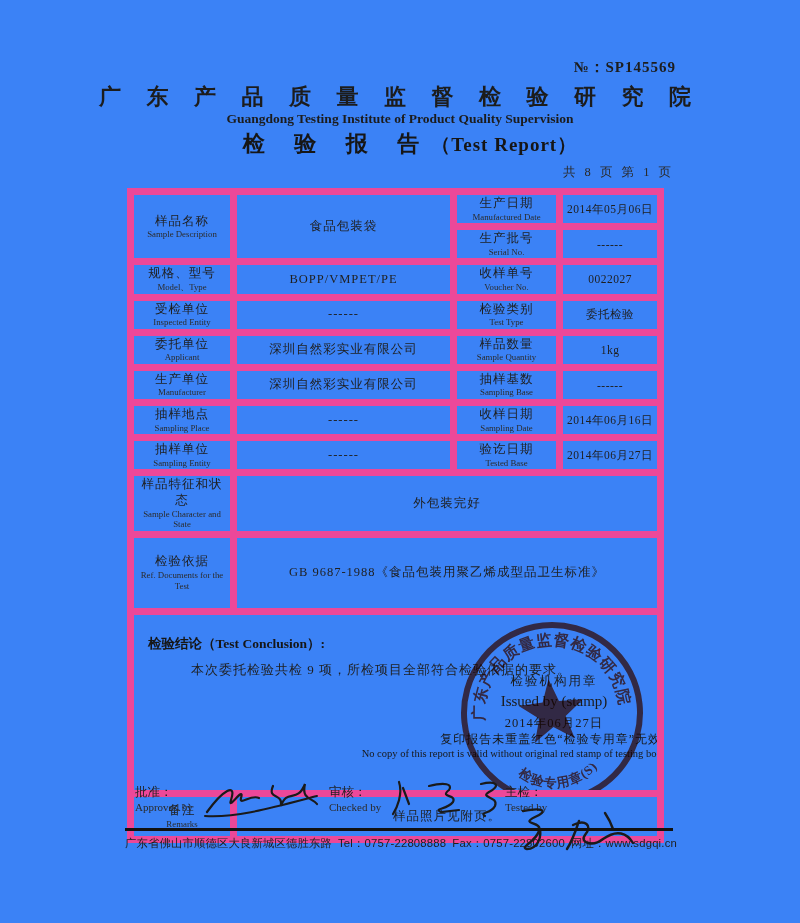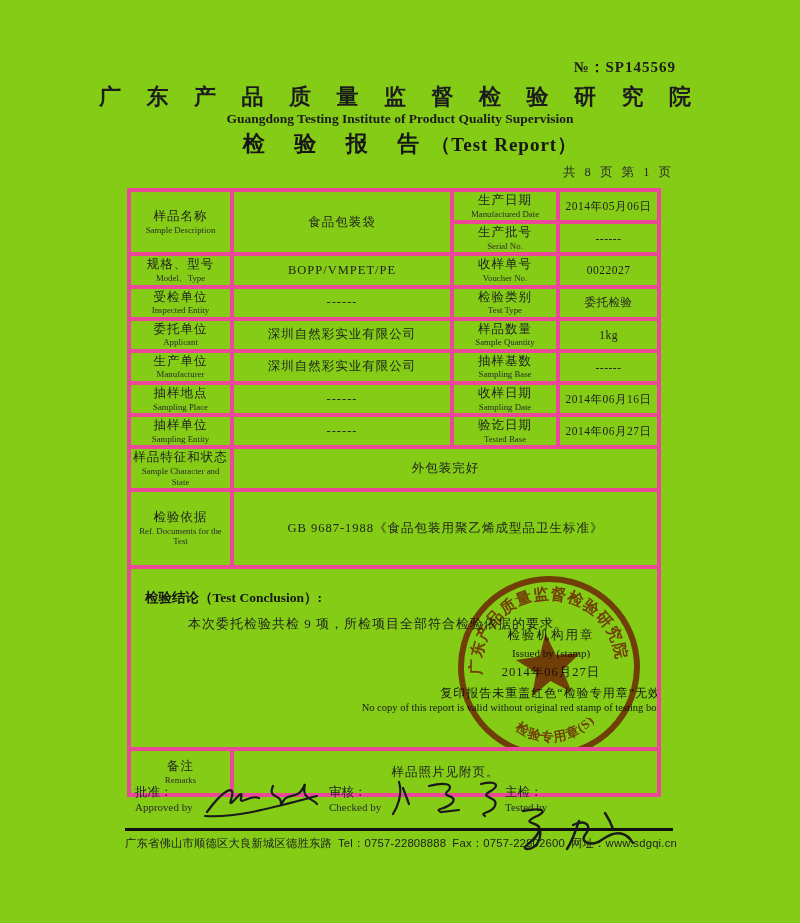--- a/index.html
+++ b/index.html
@@ -1,57 +1,57 @@
 <!DOCTYPE html>
 <html><head>
 <meta charset="utf-8">
 <style>
   * { margin:0; padding:0; box-sizing:border-box; }
   html,body { background:#ffffff; }
   body { font-family:"Liberation Serif","DejaVu Serif",serif; color:#222; }
-  .page { position:relative; width:800px; height:923px; background:#84cc16; overflow:hidden; }
+  .page { position:relative; width:800px; height:923px; background:#3b82f6; overflow:hidden; }
 
   
   .report-no { position:absolute; top:58px; left:0; width:676px; text-align:right;
                font-size:15px; font-weight:bold; letter-spacing:1px; color:#1d1d1d; }
   .inst-cn { position:absolute; top:82px; left:0; width:800px; text-align:center;
              font-size:22px; font-weight:bold; letter-spacing:10px; color:#1c1c1c; }
   .inst-en { position:absolute; top:111px; left:0; width:800px; text-align:center;
              font-size:13.5px; font-weight:bold; color:#1c1c1c; }
   .rpt-title { position:absolute; top:129px; left:0; width:800px; text-align:center;
                font-size:22px; font-weight:bold; color:#161616;padding-left:20px; }
   .rpt-title .cn { letter-spacing:12px; }
   .rpt-title .en { letter-spacing:1px; font-size:19px; }
   .page-info { position:absolute; top:164px; left:0; width:674px; text-align:right;
                font-size:12.5px; color:#2a2a2a; letter-spacing:3px; }
 
   
   table.info { position:absolute; top:188px; left:127px; width:530px;
                border-collapse:collapse; table-layout:fixed; }
-  table.info td { border:4px solid #ec4899; text-align:center; vertical-align:middle;
+  table.info td { border:7px solid #ec4899; text-align:center; vertical-align:middle;
                   overflow:hidden; padding:1px 2px; }
   td.lbl .cn { display:block; font-size:12.5px; color:#1f1f1f; letter-spacing:1px; line-height:1.25; }
   td.lbl .en { display:block; font-size:8.8px; color:#2b2b2b; line-height:1.2; }
   td.val { font-size:12.5px; letter-spacing:1px; color:#1f1f1f; }
   td.val-sm { font-size:11.5px; letter-spacing:.5px; color:#1f1f1f; }
   td.val-left { text-align:left; padding-left:12px; font-size:12.5px; color:#1f1f1f; letter-spacing:1px; }
   tr.r30 { height:30px; }
   tr.r32 { height:32px; }
   tr.r77 { height:77px; }
   tr.r46 { height:46px; }
   tr.r182 { height:182px; }
 
   
   td.conclusion { position:relative; text-align:left; vertical-align:top; padding:0; }
   .concl-head { position:absolute; top:20px; left:14px; font-size:13.5px; font-weight:bold; color:#161616; }
   .concl-body { position:absolute; top:46px; left:14px; width:440px; font-size:13px;
                 text-indent:2em; color:#1f1f1f; letter-spacing:1px; }
   .stamp-block { position:absolute; top:58px; left:290px; width:260px; text-align:center; color:#1b1b1b; }
   .stamp-block .s-cn { font-size:12.5px; letter-spacing:2px; }
-  .stamp-block .s-en { font-size:11px; margin-top:3px; }
+  .stamp-block .s-en { font-size:15px; margin-top:3px; }
   .stamp-block .s-date { font-size:12.5px; margin-top:5px; letter-spacing:1px; }
   .notice-cn { position:absolute; top:116px; right:-4px; width:520px; text-align:right;
                font-size:12px; color:#181818; letter-spacing:1px; }
   .notice-en { position:absolute; top:133px; right:-10px; width:560px; text-align:right;
                font-size:10.5px; color:#181818; }
   .stamp-svg { position:absolute; top:2px; left:322px; width:192px; height:192px;
                opacity:.8; mix-blend-mode:multiply; transform:rotate(-6deg); }
 
   
   .sig-row { position:absolute; top:778px; left:127px; width:535px; height:52px; }

